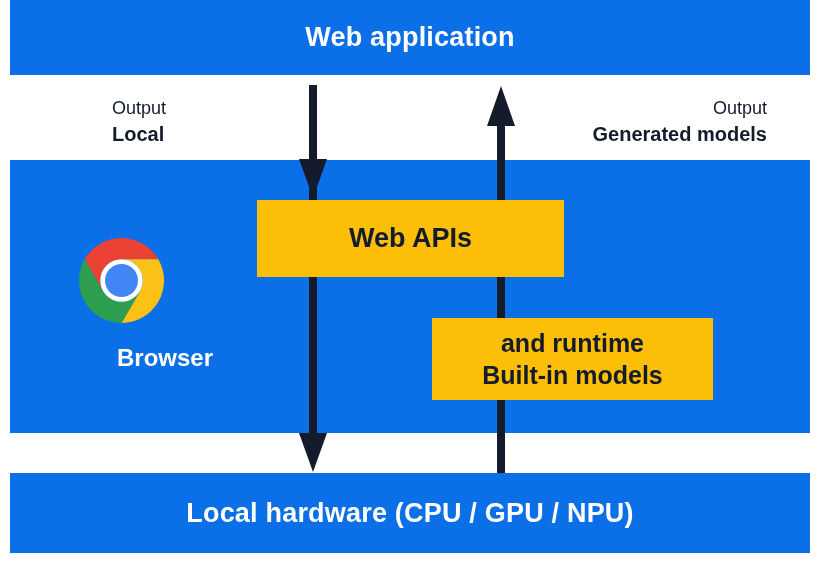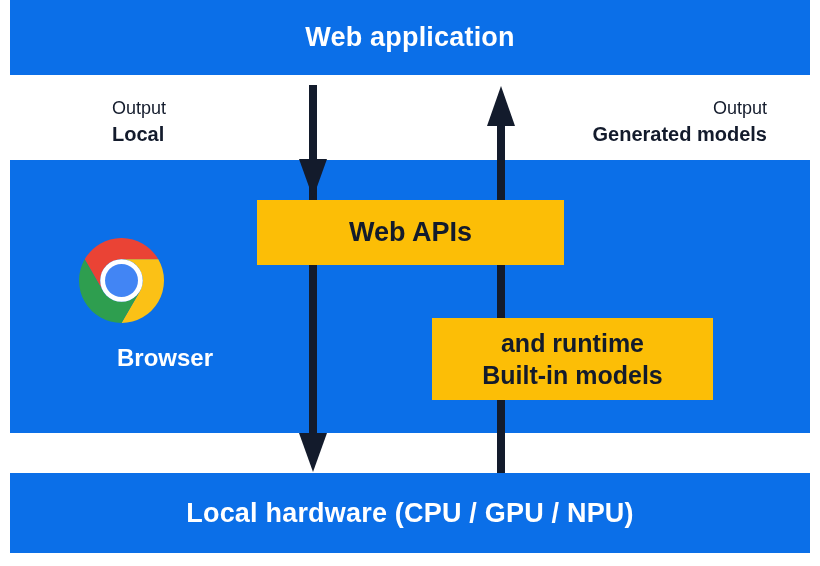--- a/index.html
+++ b/index.html
@@ -33,21 +33,21 @@
   .io-left{left:112px;text-align:left;}
   .io-right{right:53px;text-align:right;margin-left:20px;}
   .io-caption{font-size:18px;line-height:26px;font-weight:normal;}
   .io-label{font-size:20px;line-height:27px;font-weight:bold;}
   .arrows{position:absolute;left:0;top:0;width:820px;height:566px;z-index:2;pointer-events:none;}
   .flow-box{
     position:absolute;z-index:3;background:var(--yellow);color:var(--dark);
     display:flex;flex-direction:column;align-items:center;justify-content:center;
     font-weight:bold;text-align:center;
   }
-  .web-apis-box{left:257px;top:200px;width:307px;height:65px;font-size:27px;}
+  .web-apis-box{left:257px;top:200px;width:307px;height:77px;font-size:27px;}
   .builtin-box{left:432px;top:318px;width:281px;height:82px;font-size:25px;line-height:32px;}
   .chrome-logo{position:absolute;left:79px;top:238px;width:85px;height:85px;z-index:3;}
   .browser-label{
     position:absolute;left:62px;top:344px;width:151px;text-align:right;z-index:3;
     color:var(--text-on-blue);font-weight:bold;font-size:24px;
   }
 </style>
 </head>
 <body>
 

